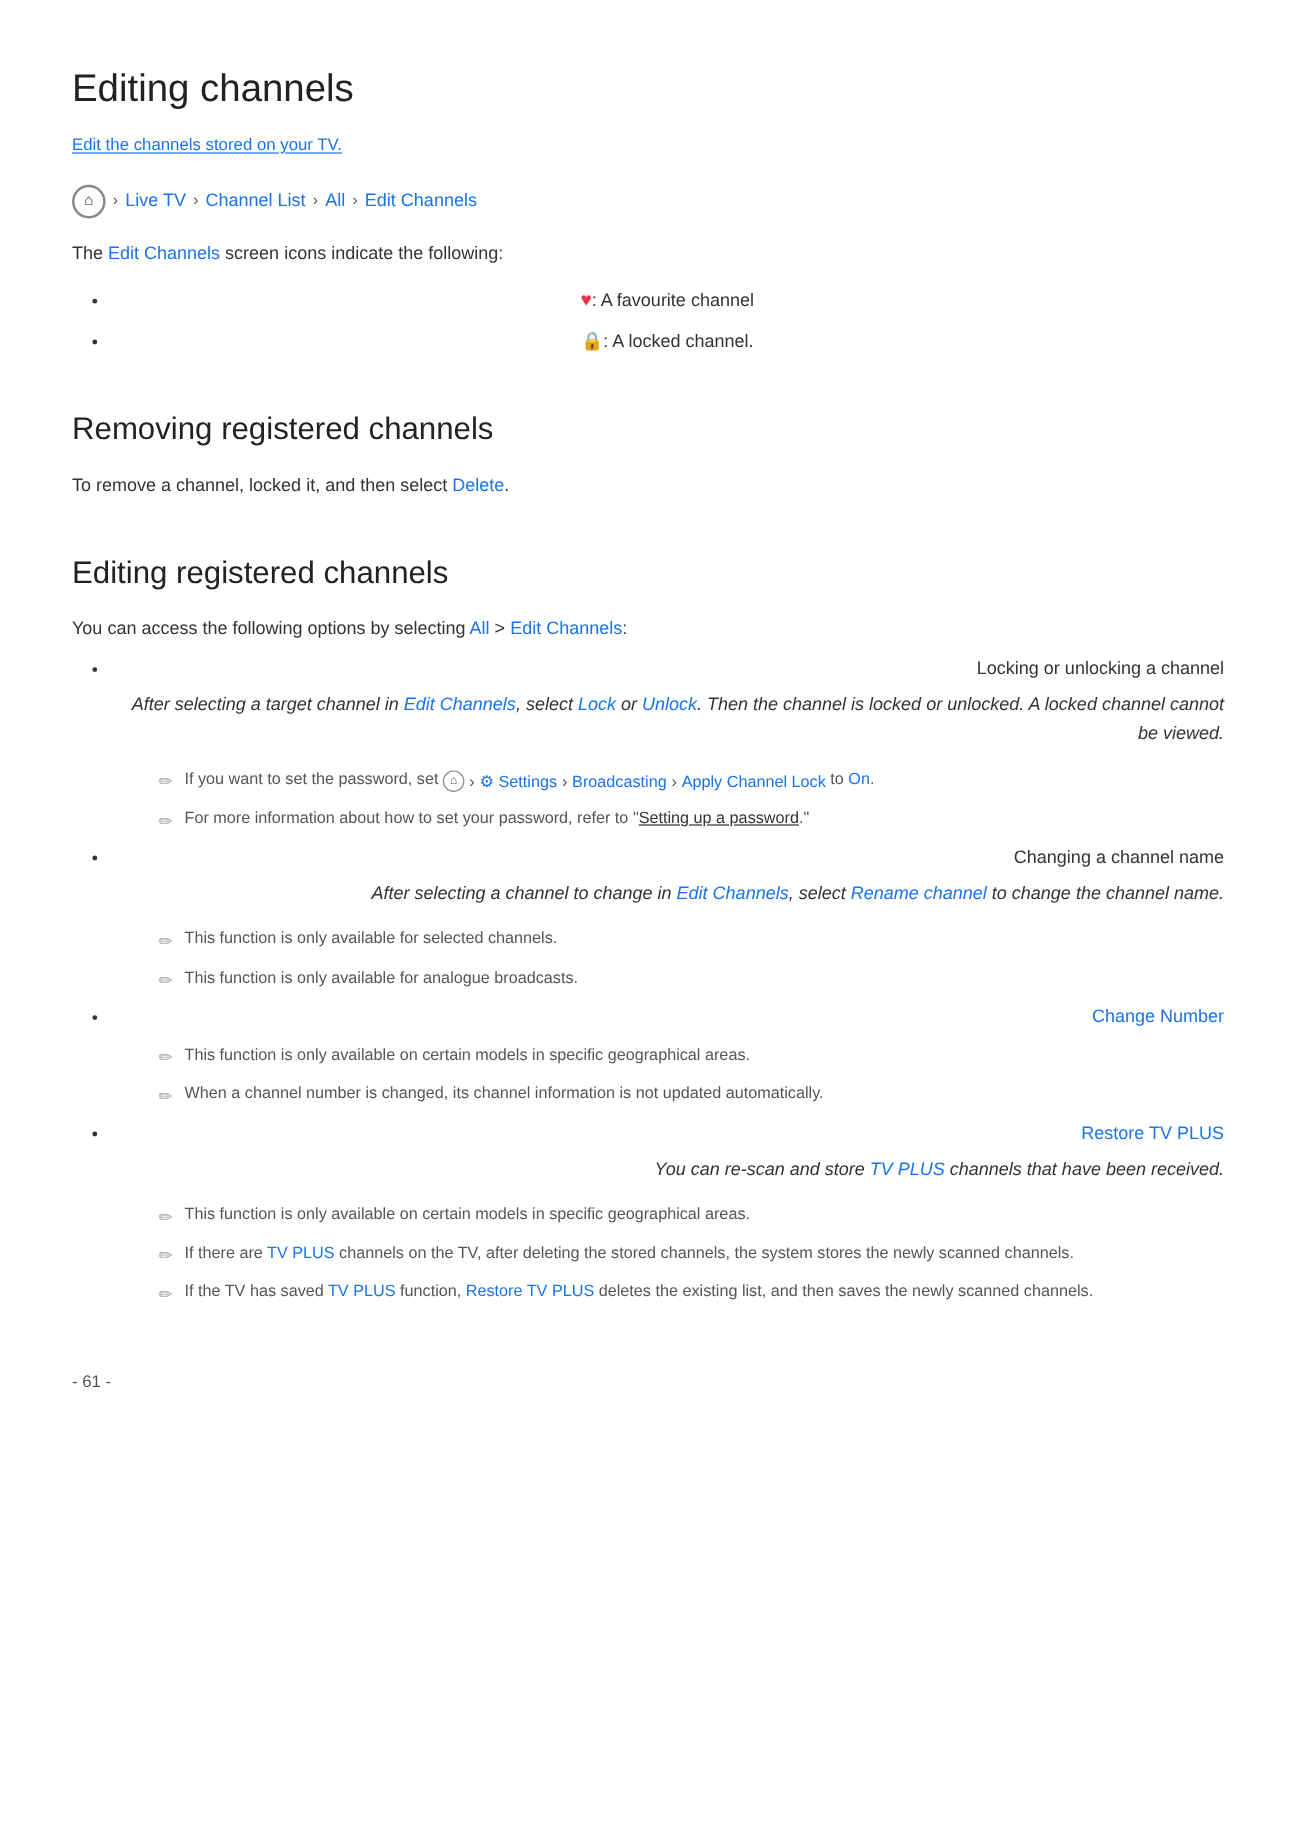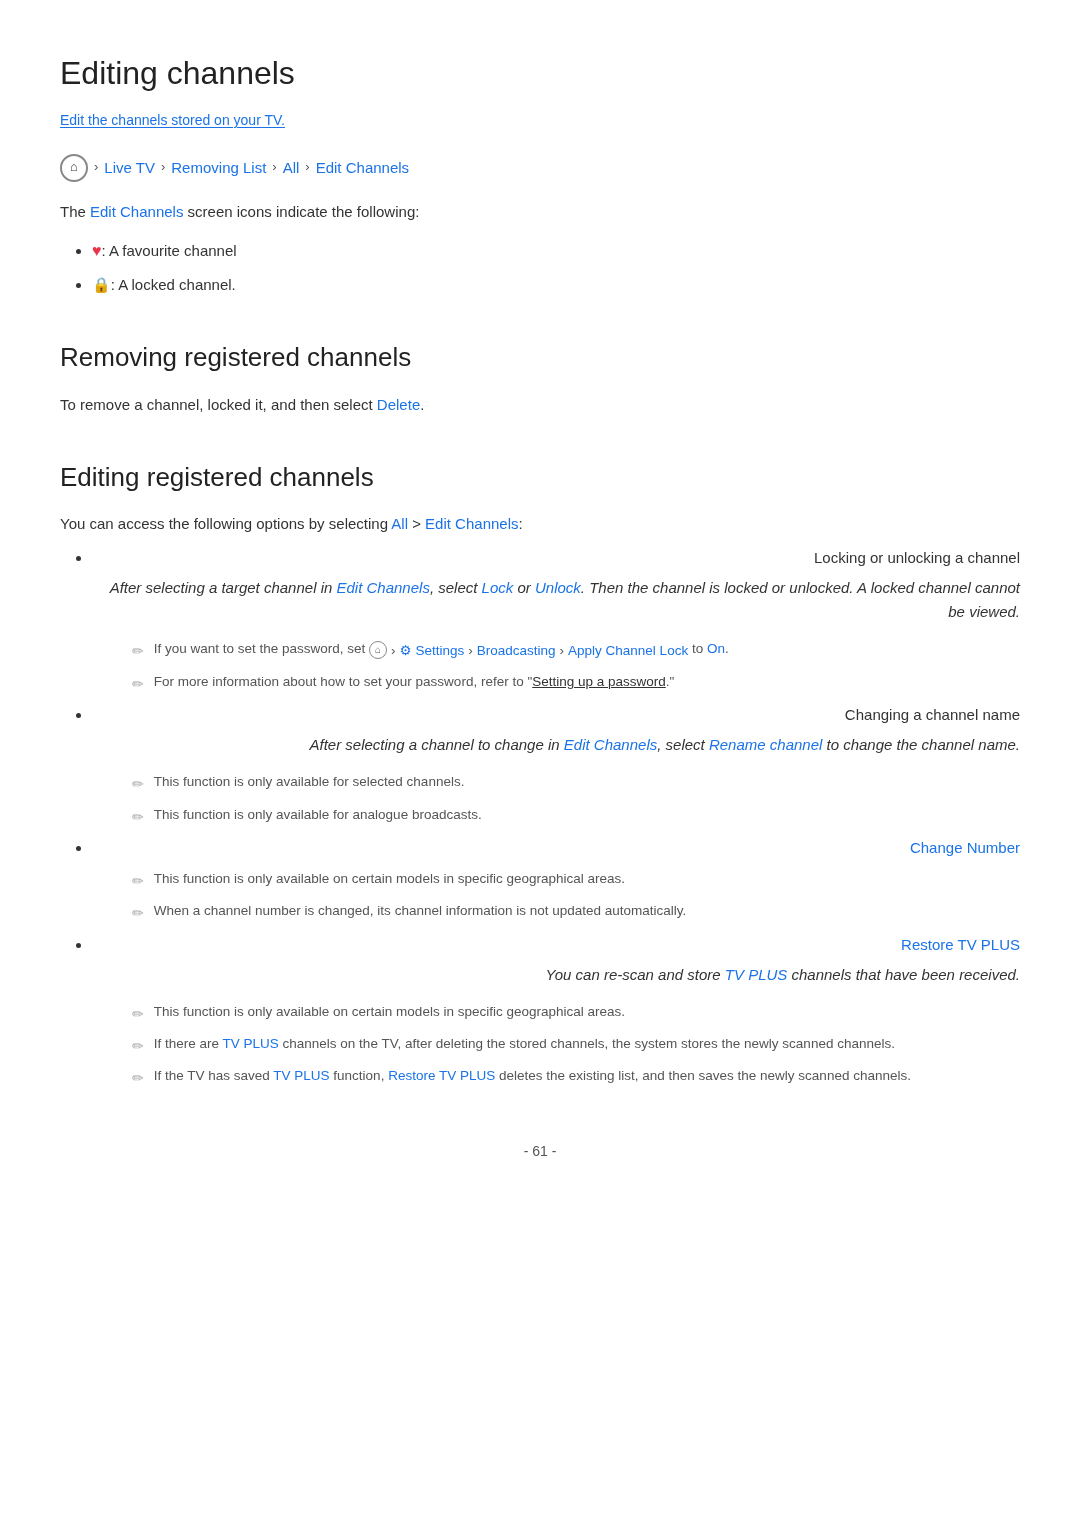--- a/index.html
+++ b/index.html
@@ -57,20 +57,21 @@
     }
     .highlighted { color: #1a73e8; }
     .bullet-list {
       list-style: disc;
       padding-left: 32px;
       margin-bottom: 14px;
     }
     .bullet-list li {
       margin-bottom: 10px;
       font-size: 15px;
+      text-align: center;
     }
     .bullet-list li .heart-icon {
       color: #e8334a;
       font-size: 16px;
     }
     .bullet-list li .lock-icon {
       font-size: 15px;
     }
     .section-title {
       font-size: 26px;
@@ -124,21 +125,20 @@
       border-radius: 50%;
       display: inline-flex;
       align-items: center;
       justify-content: center;
       font-size: 10px;
     }
     .inline-breadcrumb .bc-blue {
       color: #1a73e8;
     }
     .page-footer {
-      text-align: center;
       margin-top: 50px;
       font-size: 14px;
       color: #555;
     }
     .nested-content {
       margin-left: 0;
       padding: 6px 0 6px 0;
       font-size: 15px;
       font-style: italic;
     }
@@ -152,21 +152,21 @@
 
 <h1 class="page-title">Editing channels</h1>
 
 <div class="subtitle">Edit the channels stored on your TV.</div>
 
 <div class="breadcrumb-row">
   <span class="home-icon">⌂</span>
   <span class="chevron">›</span>
   <span class="bc-link">Live TV</span>
   <span class="chevron">›</span>
-  <span class="bc-link">Removing List</span>
+  <span class="bc-link">Channel List</span>
   <span class="chevron">›</span>
   <span class="bc-link">All</span>
   <span class="chevron">›</span>
   <span class="bc-link">Edit Channels</span>
 </div>
 
 <p class="intro-text">
   <span>The </span><span class="highlighted">Edit Channels</span><span> screen icons indicate the following:</span>
 </p>
 

